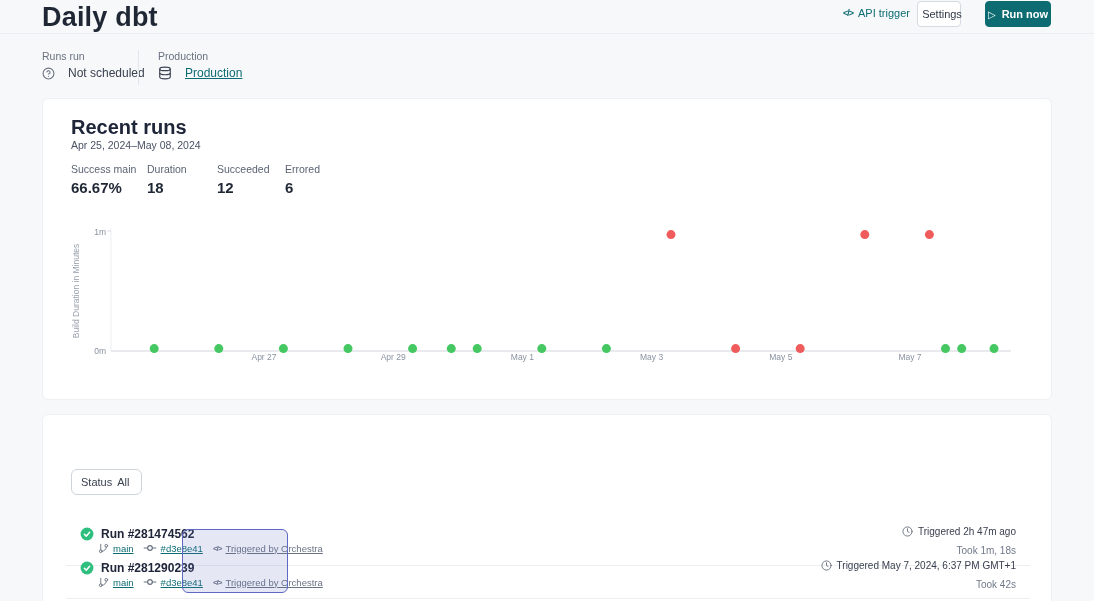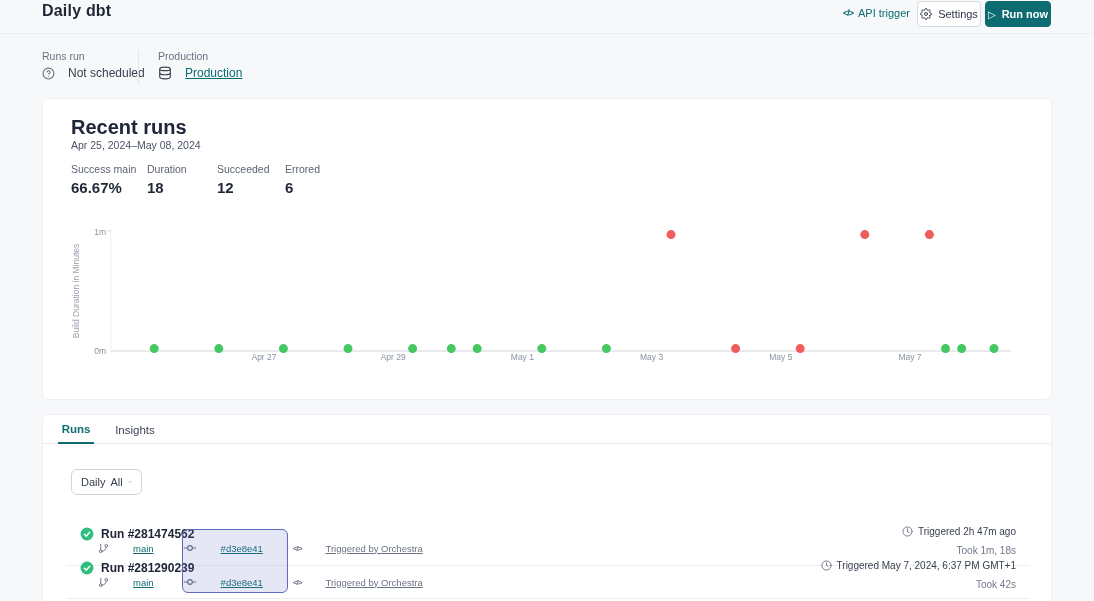--- a/index.html
+++ b/index.html
@@ -6,26 +6,26 @@
   html,body { width:1094px; height:601px; }
   body {
     font-family:"Liberation Sans", sans-serif;
     background:#F7F8FA;
     color:#1F2735;
     overflow:hidden;
   }
   #app { position:relative; width:1094px; height:601px; }
 
   
-  .page-title { position:absolute; left:42px; top:2px; font-size:16px; font-weight:700; color:#1F2735; letter-spacing:.2px; }
+  .page-title { position:absolute; left:42px; top:2px; font-size:27px; font-weight:700; color:#1F2735; letter-spacing:.2px; }
   .header-divider { position:absolute; left:0; top:33px; width:1094px; height:1px; background:#ECEEF1; }
   .api-trigger { position:absolute; left:843px; top:7px; display:flex; align-items:center; gap:5px; color:#0D6C72; font-size:11px; cursor:pointer; text-decoration:none; }
   .code-glyph { font-size:9px; font-weight:700; letter-spacing:-1px; }
   .btn { position:absolute; top:1px; height:26px; border-radius:4px; display:flex; align-items:center; justify-content:center; gap:6px; font-size:11px; cursor:pointer; }
-  .btn-settings { left:917px; width:64px; background:#FFFFFF; border:1px solid #D5DAE0; color:#2F3747; }
+  .btn-settings { left:917px; width:44px; background:#FFFFFF; border:1px solid #D5DAE0; color:#2F3747; }
   .btn-run-now { left:985px; width:66px; background:#0D6C72; border:1px solid #0D6C72; color:#FFFFFF; font-weight:700; }
   .play-glyph { font-size:10px; font-weight:400; }
 
   
   .meta-label { position:absolute; top:50px; font-size:10.5px; color:#6A7280; }
   .meta-value { position:absolute; top:66px; display:flex; align-items:center; gap:13px; font-size:12px; color:#39404F; }
   .next-run-label { left:42px; } .next-run-value { left:42px; }
   .env-label { left:158px; } .env-value { left:158px; }
   .v-divider { position:absolute; left:138px; top:50px; width:1px; height:35px; background:#E3E6EA; }
   .env-link { color:#0D6C72; text-decoration:underline; cursor:pointer; }
@@ -53,21 +53,21 @@
 
   .status-filter { position:absolute; left:28px; top:54px; width:71px; height:26px; border:1px solid #CFD4DA; border-radius:6px; background:#fff;
     display:flex; align-items:center; gap:5px; padding:0 9px; font-size:11px; color:#39404F; cursor:pointer; }
   .status-filter .f-value { color:#39404F; }
 
   .run-row { position:absolute; left:23px; width:964px; border-bottom:1px solid #ECEEF1; }
   .run-row-0 { top:103px; height:48px; }
   .run-row-1 { top:137px; height:47px; }
   .run-check { position:absolute; left:14px; top:9px; width:14px; height:14px; }
   .run-title { position:absolute; left:35px; top:9px; font-size:12px; font-weight:700; color:#20263A; }
-  .run-meta { position:absolute; left:32px; top:22px; height:16px; display:flex; align-items:center; font-size:9.5px; color:#6A7382;gap:20px; }
+  .run-meta { position:absolute; left:32px; top:22px; height:16px; display:flex; align-items:center; font-size:9.5px; color:#6A7382; }
   .run-meta .m-icon { display:flex; align-items:center; margin-right:4px; }
   .run-meta .m-gap { margin-left:9px; }
   .meta-link { color:#0D6C72; text-decoration:underline; cursor:pointer; }
   .orchestra-link { color:#6A7382; text-decoration:underline; cursor:pointer; margin-left:4px; }
   .meta-code { color:#6A7382; font-size:8px; font-weight:700; letter-spacing:-1px; margin-left:10px; }
   .run-triggered { position:absolute; right:14px; top:8px; display:flex; align-items:center; gap:5px; font-size:10px; color:#39404F; }
   .run-took { position:absolute; right:14px; top:27px; font-size:10px; color:#707889; }
 
   .highlight-box { position:absolute; left:139px; top:114px; width:106px; height:64px; border:1.5px solid #5E6AC2; border-radius:6px;
     background:rgba(101,114,196,0.17); z-index:5; pointer-events:none; }
@@ -167,27 +167,23 @@
           <circle cx="628.0" cy="135.6" r="4.5" fill="#F05C5C"></circle>
           <circle cx="692.6" cy="249.6" r="4.5" fill="#F05C5C"></circle>
           <circle cx="757.2" cy="249.6" r="4.5" fill="#F05C5C"></circle>
           <circle cx="821.8" cy="135.6" r="4.5" fill="#F05C5C"></circle>
           <circle cx="886.4" cy="135.6" r="4.5" fill="#F05C5C"></circle>
         </g>
     </svg>
   </div>
 
   <div class="card" id="card-runs">
-    <div class="tabs-row">
-      <div class="tab tab-runs active">Runs</div>
-      <div class="tab tab-insights">Insights</div>
-    </div>
 
     <div class="status-filter">
-      <span>Daily</span>
+      <span>Status</span>
       <span class="f-value">All</span>
       <svg class="icon" width="10" height="10" viewBox="0 0 24 24" fill="none" stroke="#6A7280" stroke-width="2.5" stroke-linecap="round" stroke-linejoin="round">
           <polyline points="6 9 12 15 18 9"></polyline>
         </svg>
     </div>
 
     <div class="run-row run-row-0">
       <svg class="run-check icon" viewBox="0 0 24 24">
           <circle cx="12" cy="12" r="11" fill="#2EBE7E"></circle>
           <polyline points="7.5 12.5 10.7 15.7 16.5 9" fill="none" stroke="#fff" stroke-width="2.6" stroke-linecap="round" stroke-linejoin="round"></polyline>

